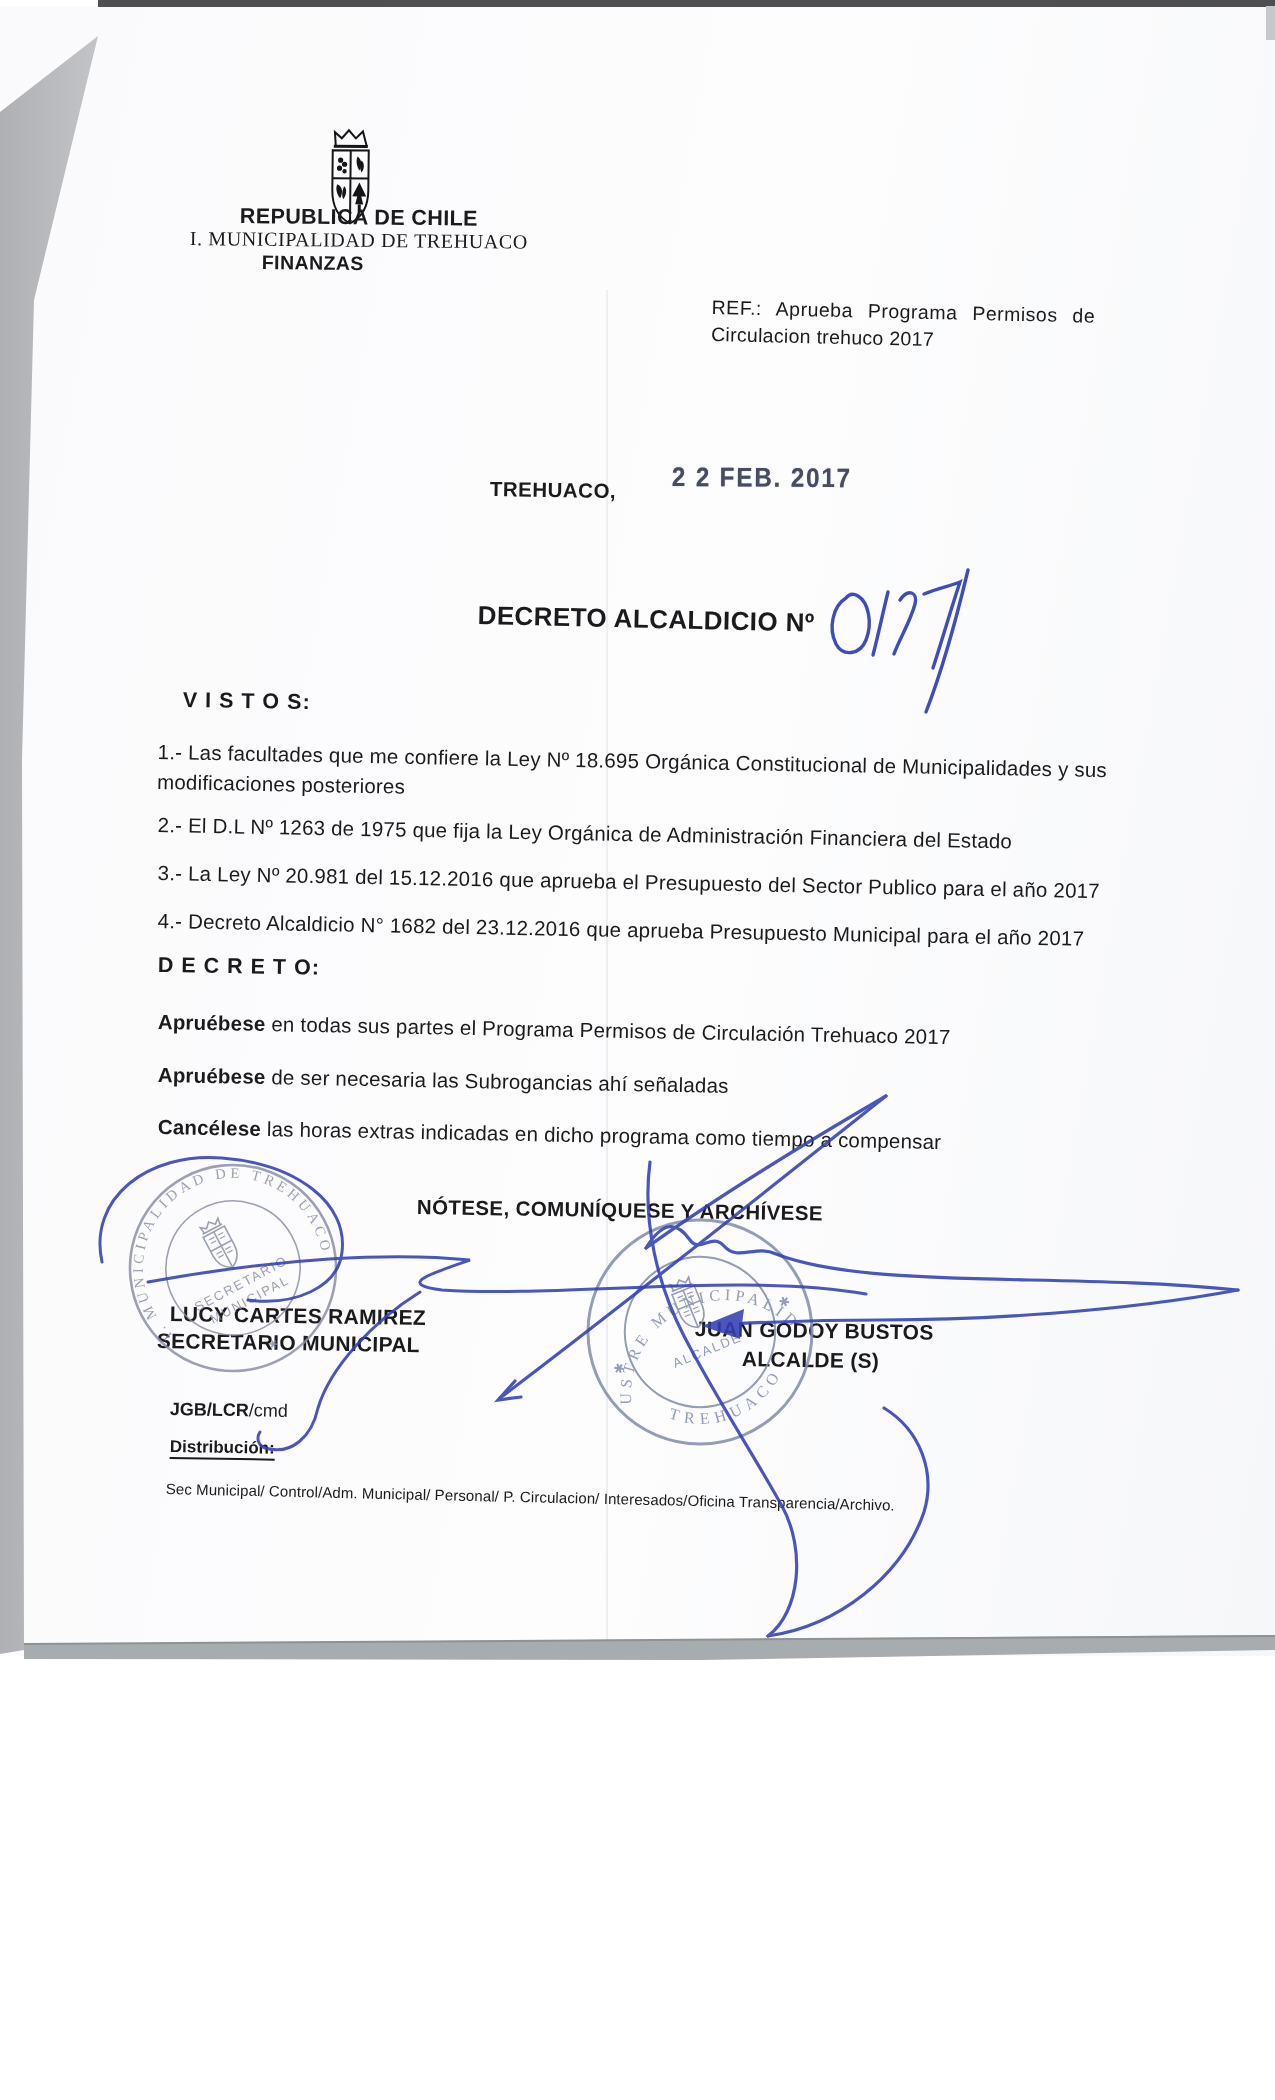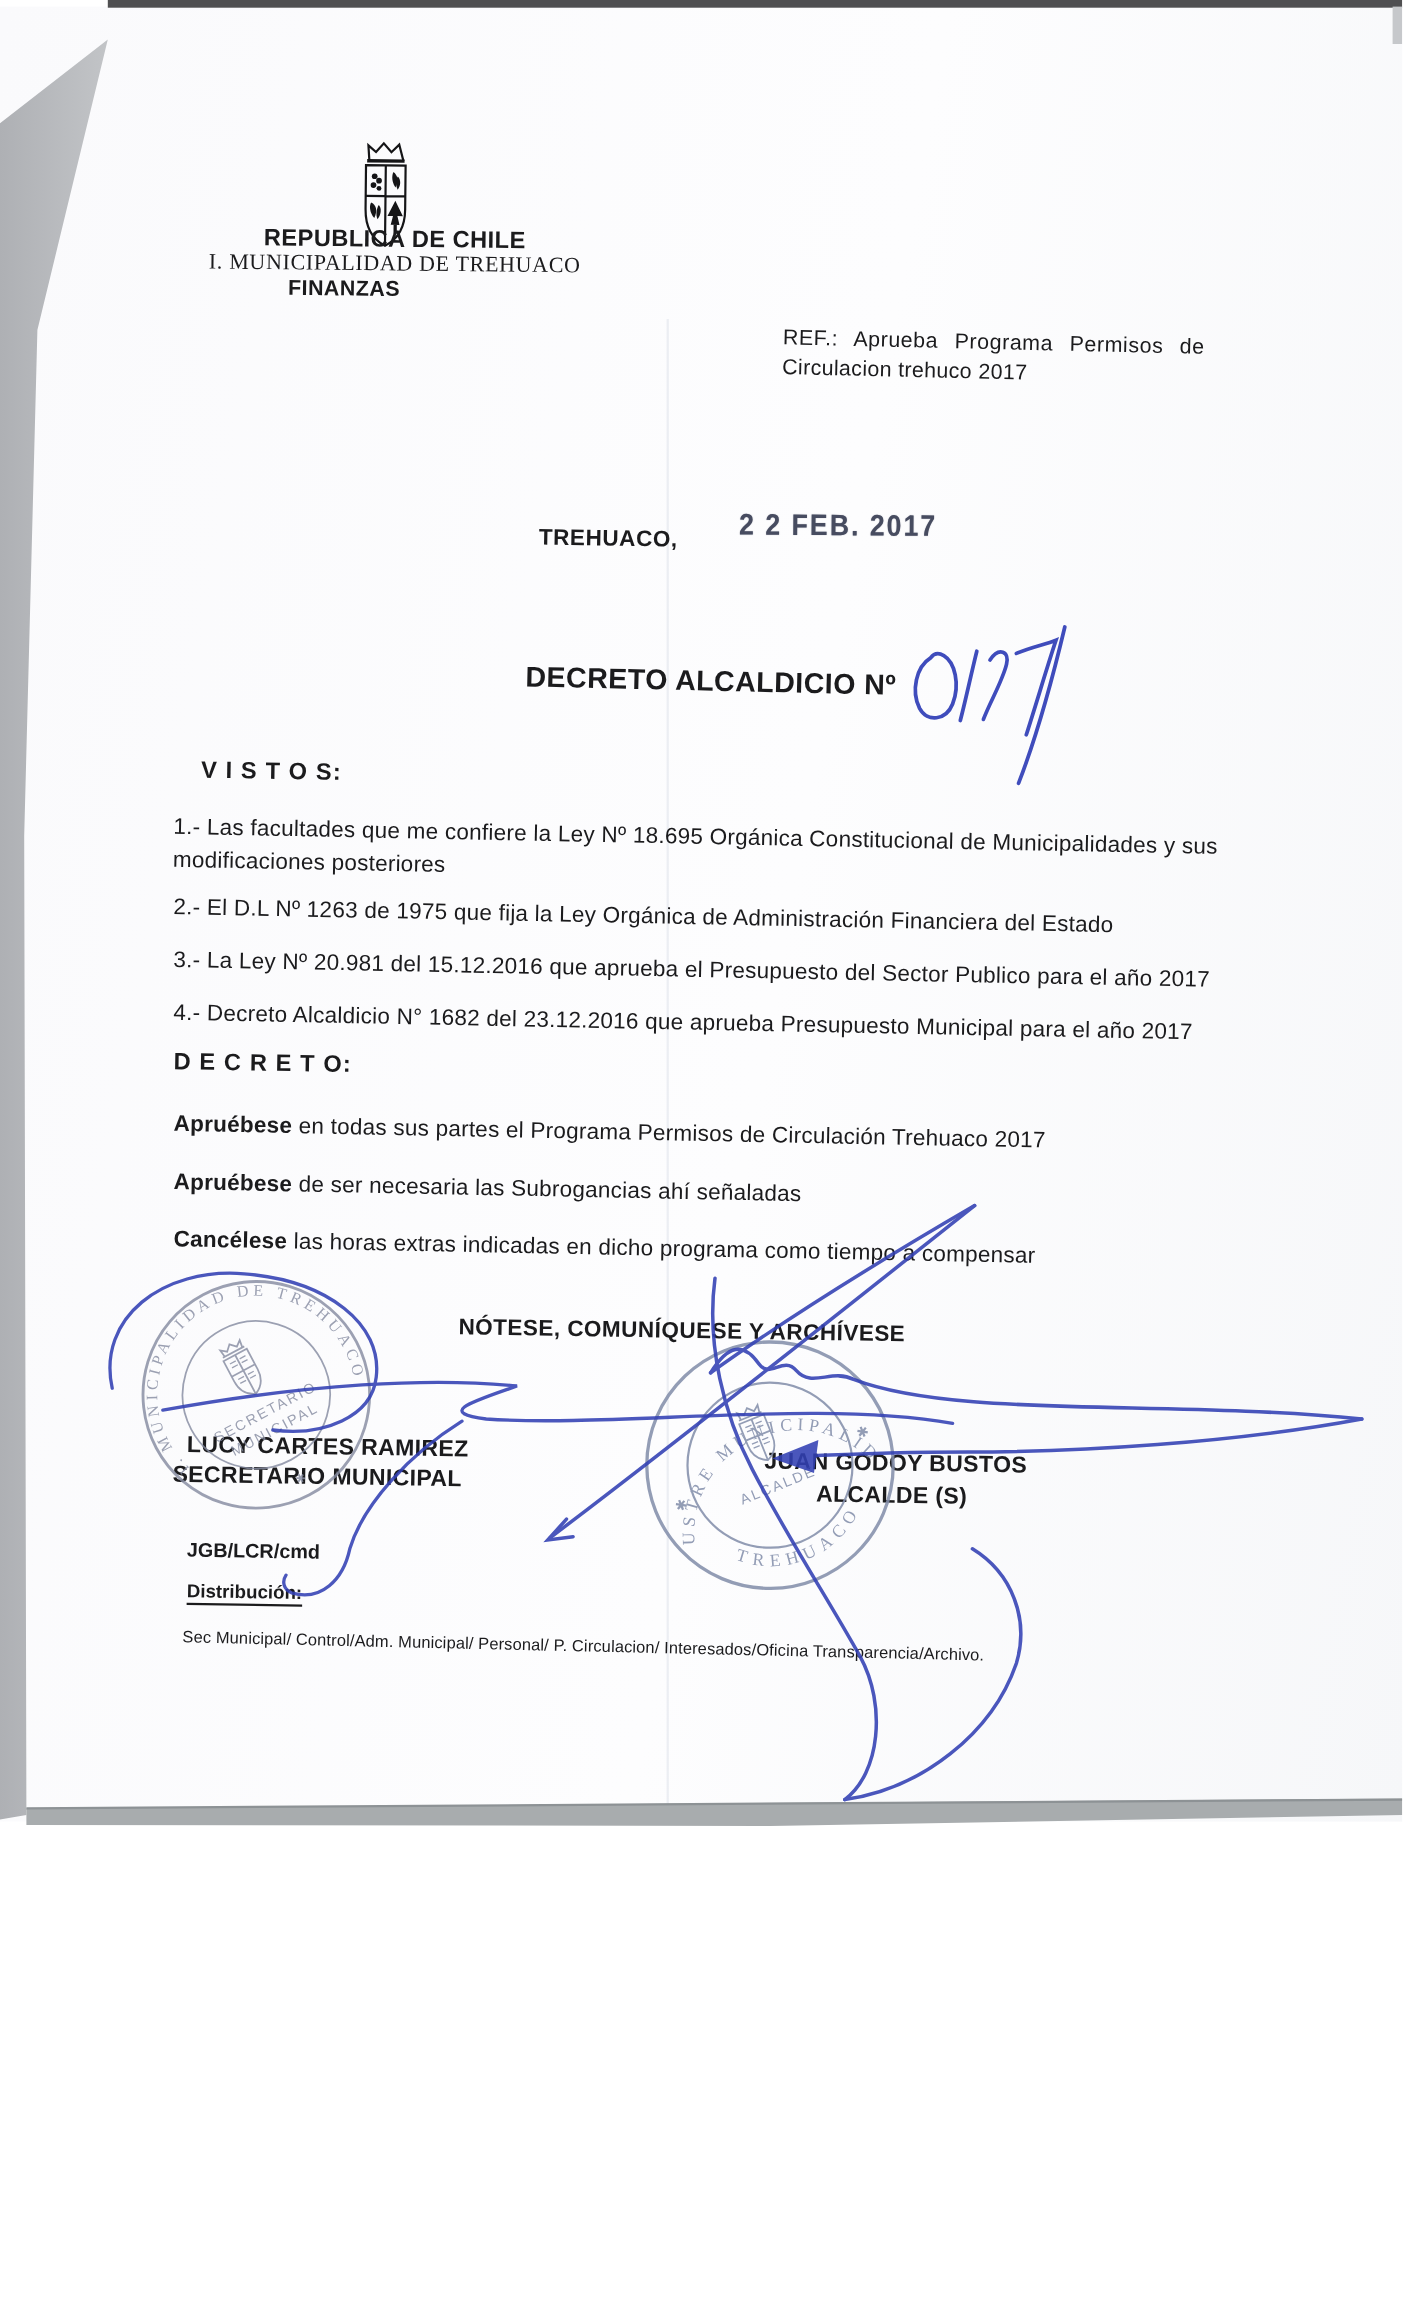--- a/index.html
+++ b/index.html
@@ -42,21 +42,21 @@
   .ditem{left:158px;font-size:20.5px;letter-spacing:.2px;}
   .d0{top:1010px;} .d1{top:1063px;} .d2{top:1115px;}
 
   .closing{left:417px;top:1195px;font-size:20.5px;font-weight:bold;letter-spacing:.4px;}
 
   .sig{font-size:21px;font-weight:bold;letter-spacing:.3px;}
   .lname{left:170px;top:1302px;} .ltitle{left:157px;top:1329px;}
   .rname{left:695px;top:1317px;} .rtitle{left:742px;top:1347px;}
 
   .initials{left:170px;top:1399px;font-size:18px;}
-  .initials .rest{font-weight:bold;}
+  .initials .rest{font-weight:normal;}
   .distlabel{left:170px;top:1437px;font-size:17px;font-weight:bold;}
   .distlabel span{border-bottom:2.5px solid #1b1b1d;padding-bottom:1px;}
   .distlist{left:166px;top:1480px;font-size:15px;letter-spacing:.1px;}
 
   .overlay{position:absolute;left:0;top:0;z-index:5;pointer-events:none;}
 </style>
 </head>
 <body>
 
 <div class="page">

